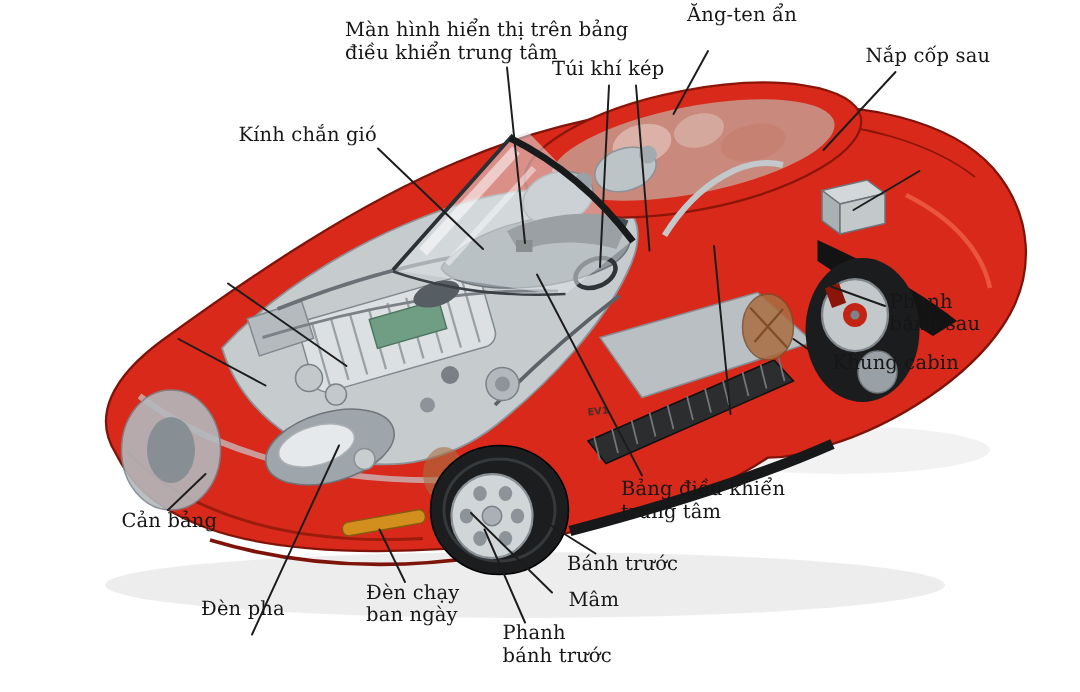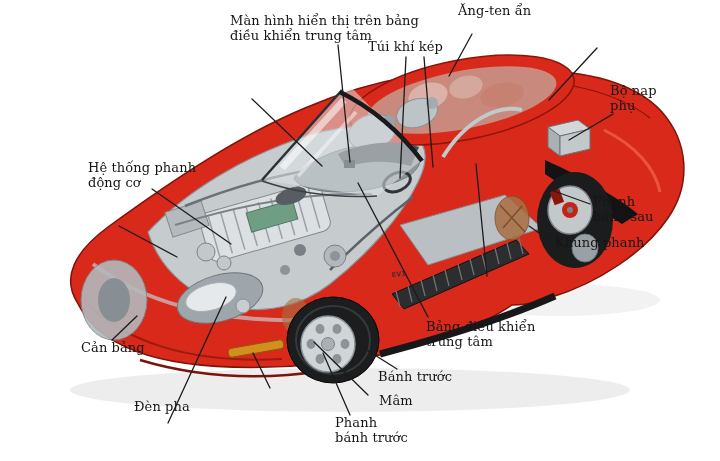--- a/index.html
+++ b/index.html
@@ -164,29 +164,29 @@
       <line x1="350" y1="415" x2="323" y2="353"></line>
       <line x1="368" y1="395" x2="314" y2="342"></line>
       <line x1="397" y1="369" x2="362" y2="347"></line>
     </g>
   </svg>
 
   <div class="lbl" style="left:230px;top:14px">Màn hình hiển thị trên bảng
 điều khiển trung tâm</div>
   <div class="lbl" style="left:368px;top:40px">Túi khí kép</div>
   <div class="lbl" style="left:458px;top:4px">Ăng-ten ẩn</div>
-  <div class="lbl" style="left:610px;top:84px">Bộ nạp
-phụ</div>
-  <div class="lbl" style="left:88px;top:161px">Hệ thống phanh
-động cơ</div>
+  <div class="lbl" style="left:577px;top:31px">Nắp cốp sau</div>
+  <div class="lbl" style="left:159px;top:84px">Kính chắn gió</div>
   <div class="lbl" style="left:593px;top:195px">Phanh
 bánh sau</div>
-  <div class="lbl" style="left:555px;top:236px">Khung phanh</div>
-  <div class="lbl" style="left:426px;top:320px">Bảng điều khiển
+  <div class="lbl" style="left:555px;top:236px">Khung cabin</div>
+  <div class="lbl" style="left:414px;top:320px">Bảng điều khiển
 trung tâm</div>
   <div class="lbl" style="left:81px;top:341px">Cản bảng</div>
   <div class="lbl" style="left:378px;top:370px">Bánh trước</div>
   <div class="lbl" style="left:379px;top:394px">Mâm</div>
+  <div class="lbl" style="left:244px;top:389px">Đèn chạy
+ban ngày</div>
   <div class="lbl" style="left:335px;top:416px">Phanh
 bánh trước</div>
   <div class="lbl" style="left:134px;top:400px">Đèn pha</div>
 
 </div>
 
 </body></html>

